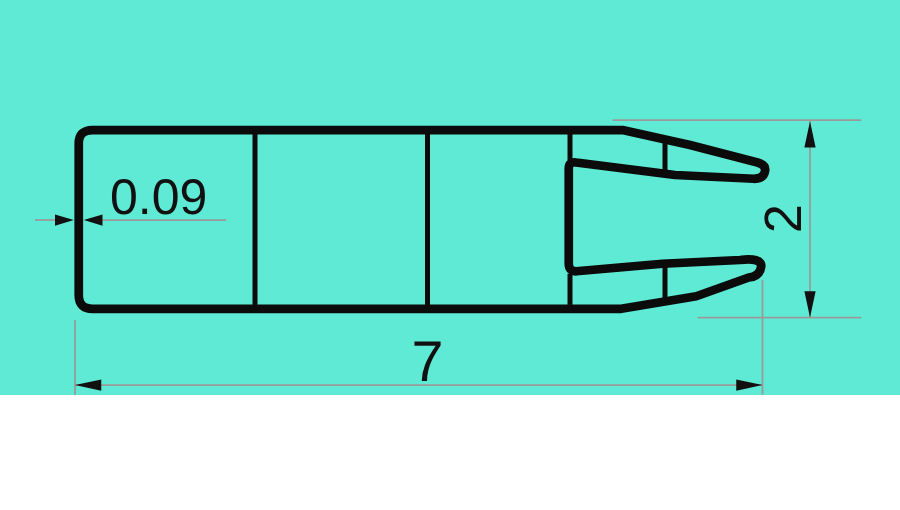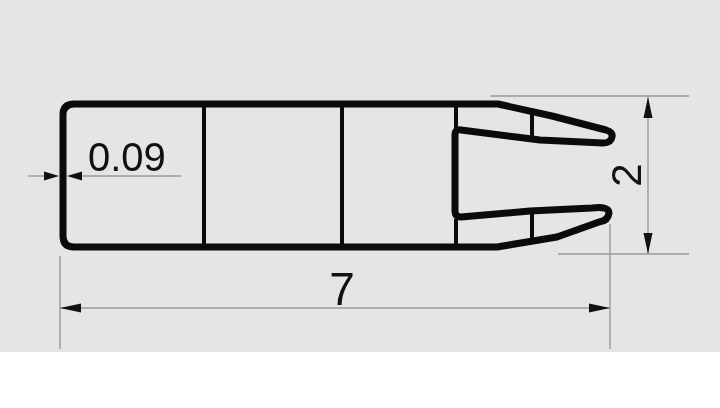--- a/index.html
+++ b/index.html
@@ -3,22 +3,22 @@
 <meta charset="utf-8">
 <style>
   html, body {
     margin: 0;
     padding: 0;
     background: #ffffff;
   }
   .canvas {
     position: relative;
     width: 720px;
-    height: 352px;
-    background: #e5e5e5;
+    height: 316px;
+    background: #5eead4;
     overflow: hidden;
   }
   svg {
     display: block;
     width: 720px;
     height: 408px;
     font-family: "Liberation Sans", "DejaVu Sans", sans-serif;
   }
   .outline {
     fill: none;

